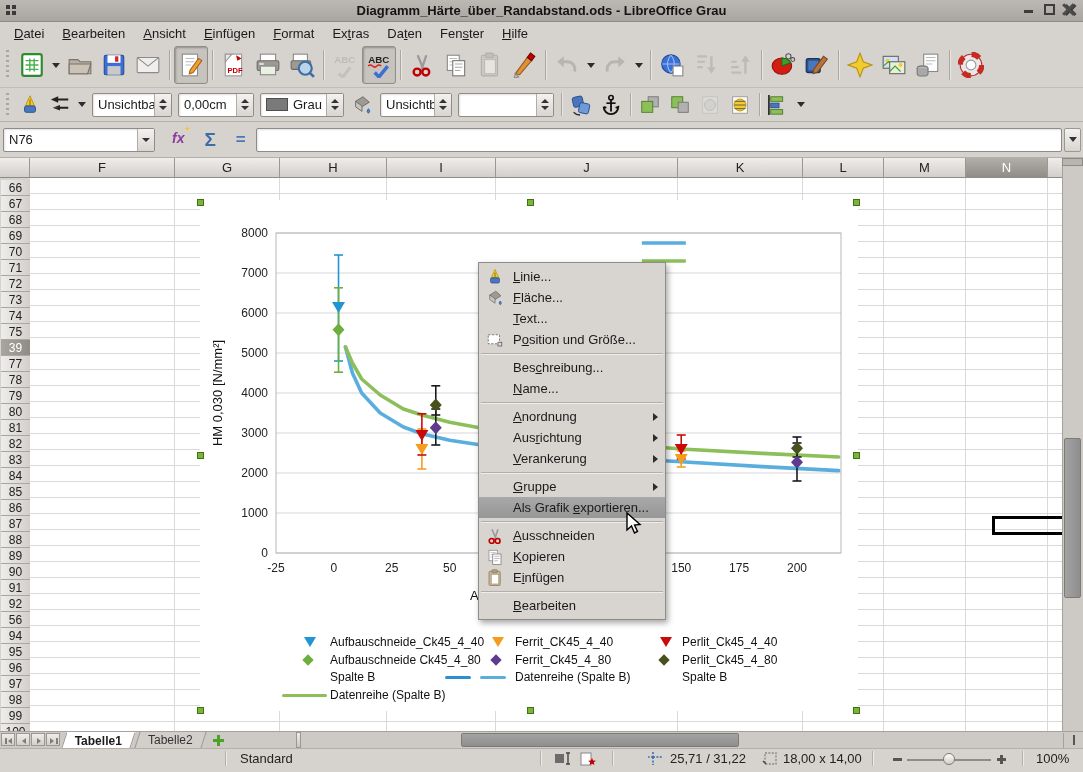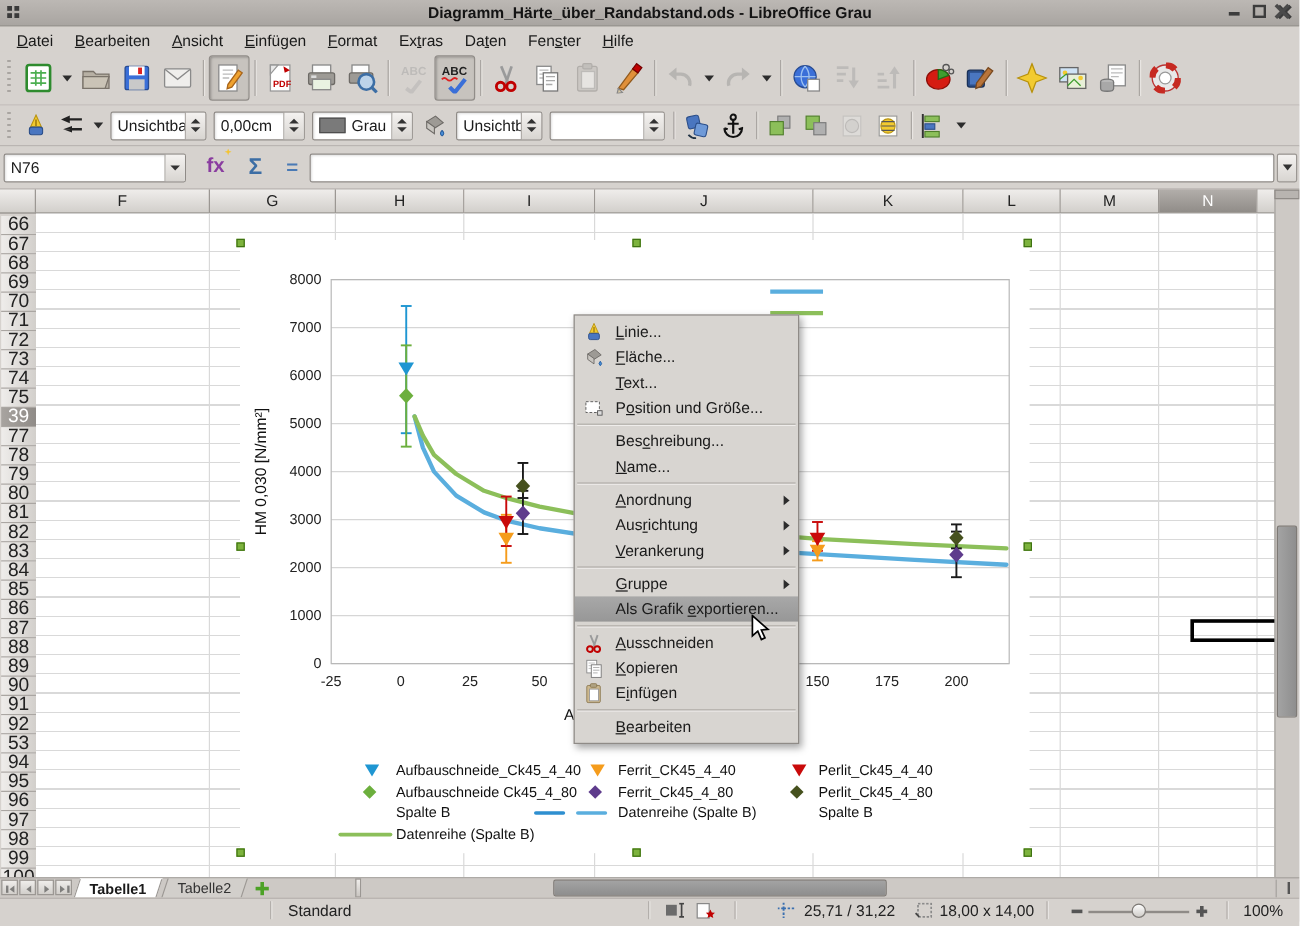--- a/index.html
+++ b/index.html
@@ -46,41 +46,41 @@
   .spin { width:17px; height:100%; border-left:1px solid #b0aca8; background:linear-gradient(#f4f2f0,#d8d5d1);
     display:flex; flex-direction:column; align-items:center; justify-content:center; gap:3px; }
   .spin i { width:0; height:0; border-left:4px solid transparent; border-right:4px solid transparent; }
   .spin .up { border-bottom:4px solid #333; } .spin .dn { border-top:4px solid #333; }
   .swatch { width:22px; height:13px; background:#7a7a7a; border:1px solid #4e4e4e; margin-right:5px; }
 
   
   #formulabar { position:absolute; left:0; top:122px; width:1083px; height:36px; background:#d6d2ce;
     border-bottom:1px solid #b3afab; display:flex; align-items:center; }
   #namebox { margin-left:3px; width:152px; }
-  #fx-ico { font-weight:bold; color:#8a3da0; font-size:17px; margin:0 10px 4px 14px; position:relative;}
+  #fx-ico { font-style:italic; font-weight:bold; color:#8a3da0; font-size:14px; margin:0 10px 4px 14px; position:relative;}
   #fx-ico::after { content:""; position:absolute; right:-6px; top:-4px; width:6px; height:6px;
      background:#f4c430; clip-path:polygon(50% 0,62% 38%,100% 50%,62% 62%,50% 100%,38% 62%,0 50%,38% 38%); }
   #sum-ico { color:#3c6ea5; font-weight:bold; font-size:19px; margin:0 10px; }
   #eq-ico { color:#4a7ab5; font-weight:bold; font-size:17px; margin:0 10px; }
   #formula-input { flex:1; height:24px; background:#fff; border:1px solid #8f8b87; border-radius:2px; margin-right:2px;
      box-shadow:inset 1px 1px 2px rgba(0,0,0,.12); }
   #formula-dd { width:17px; height:24px; margin-right:2px; background:linear-gradient(#f4f2f0,#d8d5d1);
      border:1px solid #9b9793; border-radius:2px; display:flex; align-items:center; justify-content:center; }
   #formula-dd i { width:0;height:0;border-left:4px solid transparent;border-right:4px solid transparent;border-top:5px solid #333; }
 
   
   #colheaders { position:absolute; left:0; top:158px; width:1064px; height:20px; }
   .colhead { position:absolute; top:0; height:20px; background:linear-gradient(#efedeb,#d2cfcb);
      border-right:1px solid #9b9793; border-bottom:1px solid #8f8b87; text-align:center; font-size:13px; color:#222; line-height:20px; }
   .colhead.active { background:linear-gradient(#b2aeaa,#908c88); color:#fff; }
   #corner { position:absolute; left:0; top:158px; width:30px; height:20px; background:linear-gradient(#efedeb,#d2cfcb);
      border-right:1px solid #9b9793; border-bottom:1px solid #8f8b87; }
   #rowheaders { position:absolute; left:0; top:178px; width:30px; height:553px; overflow:hidden; }
   .rowhead { position:absolute; left:1px; width:30px; height:16px; background:linear-gradient(90deg,#efedeb,#d2cfcb);
-     border-right:1px solid #9b9793; border-bottom:1px solid #aaa6a2; text-align:center; font-size:16px; color:#222; line-height:16px; }
+     border-right:1px solid #9b9793; border-bottom:1px solid #aaa6a2; text-align:center; font-size:12px; color:#222; line-height:16px; }
   .rowhead.active { background:linear-gradient(90deg,#a8a4a0,#8f8b87); color:#fff; }
   #cells { position:absolute; left:30px; top:178px; width:1032px; height:553px; background:#fff; overflow:hidden;
      background-image:repeating-linear-gradient(#fff 0 15px, #d9d9d9 15px 16px); }
   .vline { position:absolute; top:0; bottom:0; width:1px; background:#d9d9d9; }
 
   
   #chart { position:absolute; left:170px; top:22px; width:658px; height:511px; background:#fff; }
   .leg-item { position:absolute; font-size:12px; color:#111; white-space:nowrap; height:16px; line-height:16px; }
   .leg-swatch { position:absolute; }
   .tri-sw { width:0; height:0; border-left:6px solid transparent; border-right:6px solid transparent; border-top:10px solid currentColor; }
@@ -534,21 +534,21 @@
       <div class="rowhead" style="top: 274px;">83</div>
       <div class="rowhead" style="top: 290px;">84</div>
       <div class="rowhead" style="top: 306px;">85</div>
       <div class="rowhead" style="top: 322px;">86</div>
       <div class="rowhead" style="top: 338px;">87</div>
       <div class="rowhead" style="top: 354px;">88</div>
       <div class="rowhead" style="top: 370px;">89</div>
       <div class="rowhead" style="top: 386px;">90</div>
       <div class="rowhead" style="top: 402px;">91</div>
       <div class="rowhead" style="top: 418px;">92</div>
-      <div class="rowhead" style="top: 434px;">53</div>
+      <div class="rowhead" style="top: 434px;">56</div>
       <div class="rowhead" style="top: 450px;">94</div>
       <div class="rowhead" style="top: 466px;">95</div>
       <div class="rowhead" style="top: 482px;">96</div>
       <div class="rowhead" style="top: 498px;">97</div>
       <div class="rowhead" style="top: 514px;">98</div>
       <div class="rowhead" style="top: 530px;">99</div>
       <div class="rowhead" style="top: 546px;">100</div>
     </div>
 
   <div id="cells">

